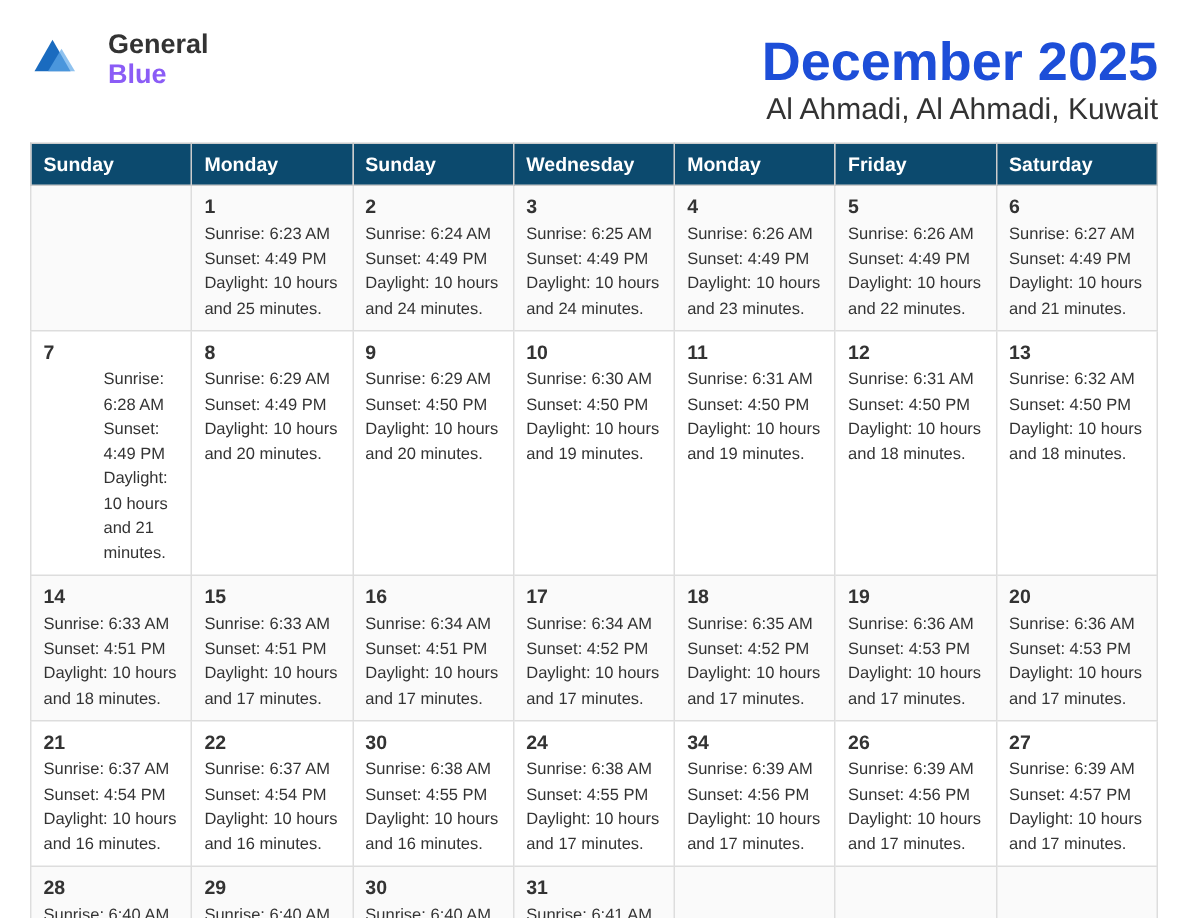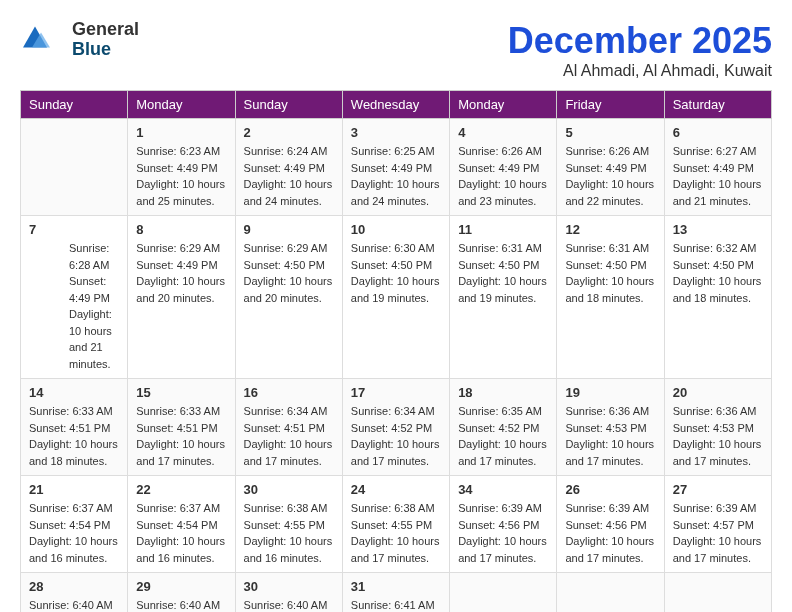--- a/index.html
+++ b/index.html
@@ -22,50 +22,50 @@
       gap: 22px;
     }
     .logo-text {
       display: flex;
       flex-direction: column;
       font-size: 18px;
       font-weight: bold;
       line-height: 1.1;
     }
     .logo-text .general { color: #333; }
-    .logo-text .blue { color: #0c4a6e; }
+    .logo-text .blue { color: #8b5cf6; }
     .logo-icon {
       width: 30px;
       height: 30px;
     }
     .title-area {
       text-align: right;
     }
     .title-area h1 {
       font-size: 36px;
       font-weight: bold;
       color: #1d4ed8;
     }
     .title-area h2 {
-      font-size: 16px;
+      font-size: 20px;
       font-weight: normal;
       color: #333;
     }
     table {
       width: 100%;
       border-collapse: collapse;
       table-layout: fixed;
     }
     th {
-      background-color: #701a75;
+      background-color: #0c4a6e;
       color: #fff;
       text-align: left;
       padding: 6px 8px;
       font-size: 13px;
-      font-weight: normal;
+      font-weight: bold;
       border: 1px solid #ccc;
     }
     td {
       vertical-align: top;
       padding: 6px 8px;
       border: 1px solid #ddd;
       font-size: 11px;
       color: #333;
       height: 80px;
       background: #fff;

